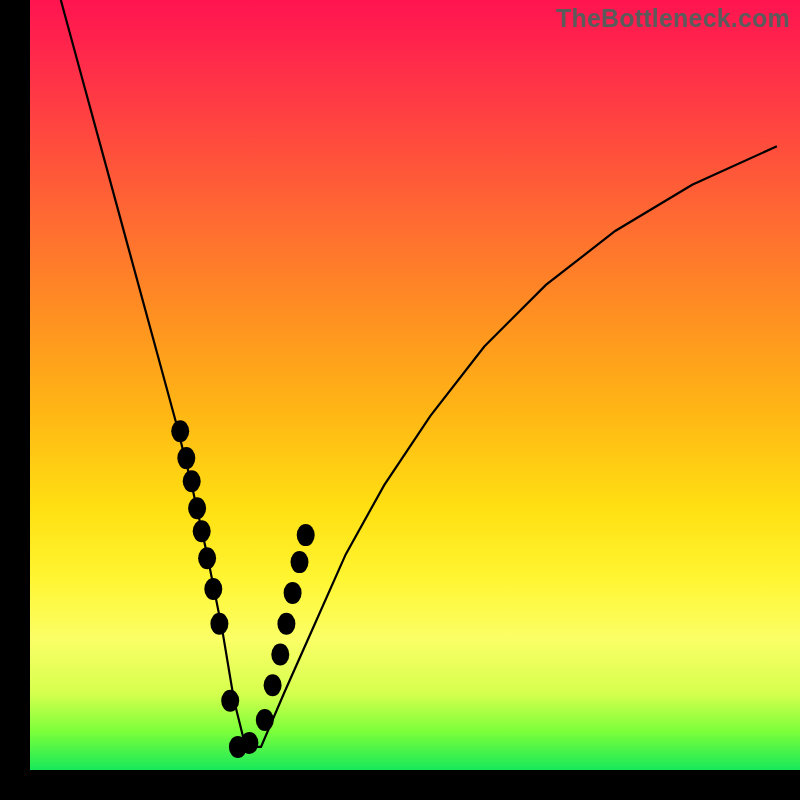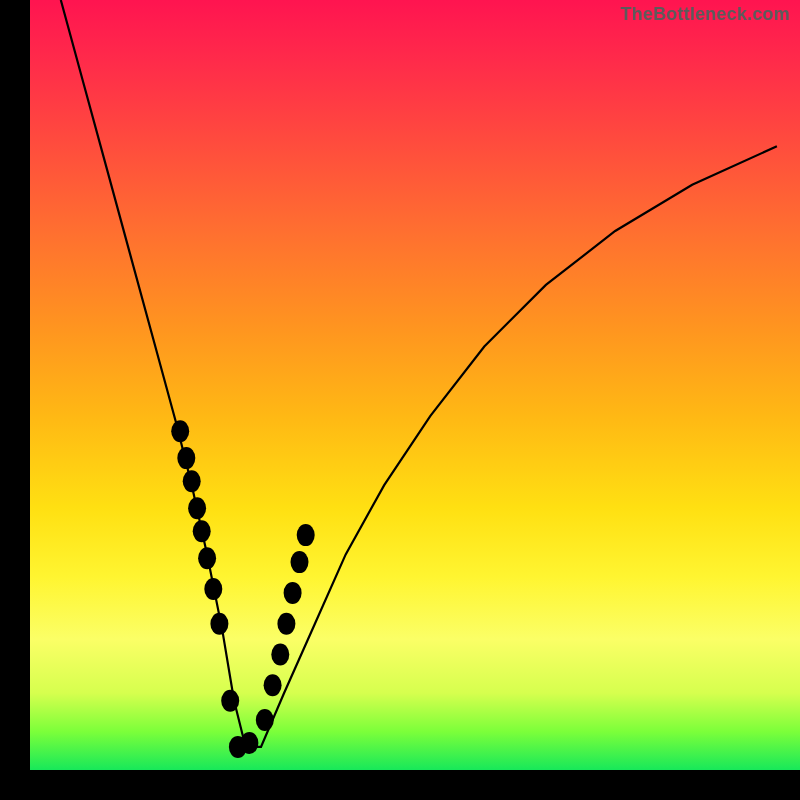--- a/index.html
+++ b/index.html
@@ -37,21 +37,21 @@
       #d6ff4e 90%,
       #7cff3a 95%,
       #17e85a 100%
     );
   }
   .watermark {
     position: absolute;
     top: 4px;
     right: 10px;
     color: #5b5b5b;
-    font-size: 18px;
+    font-size: 25px;
     font-weight: 600;
     letter-spacing: 0.2px;
     user-select: none;
   }
   svg.curve {
     position: absolute;
     left: 0;
     top: 0;
     width: 770px;
     height: 770px;

